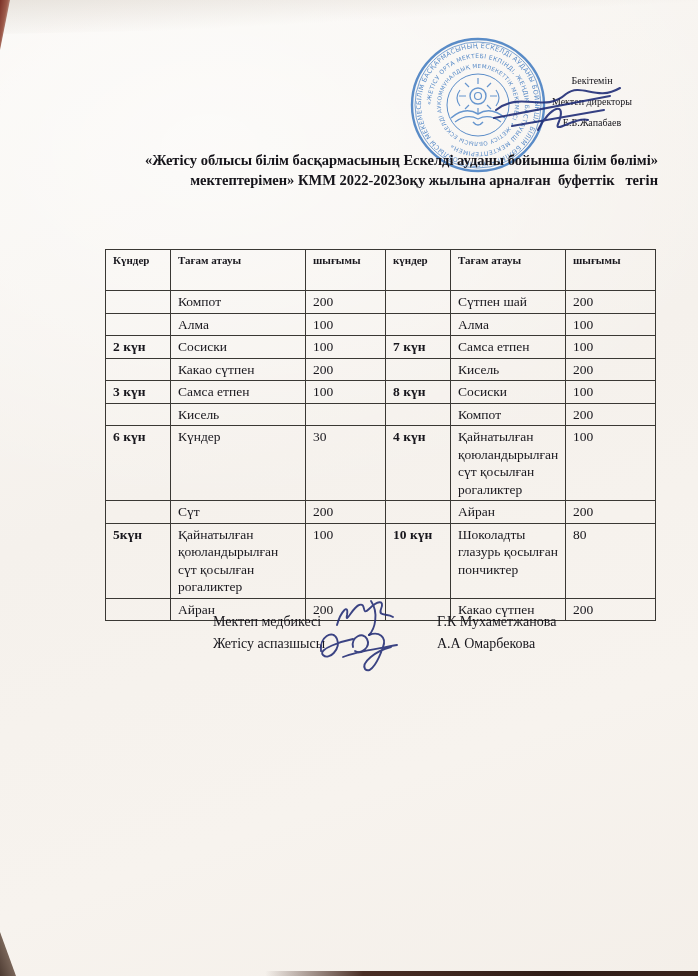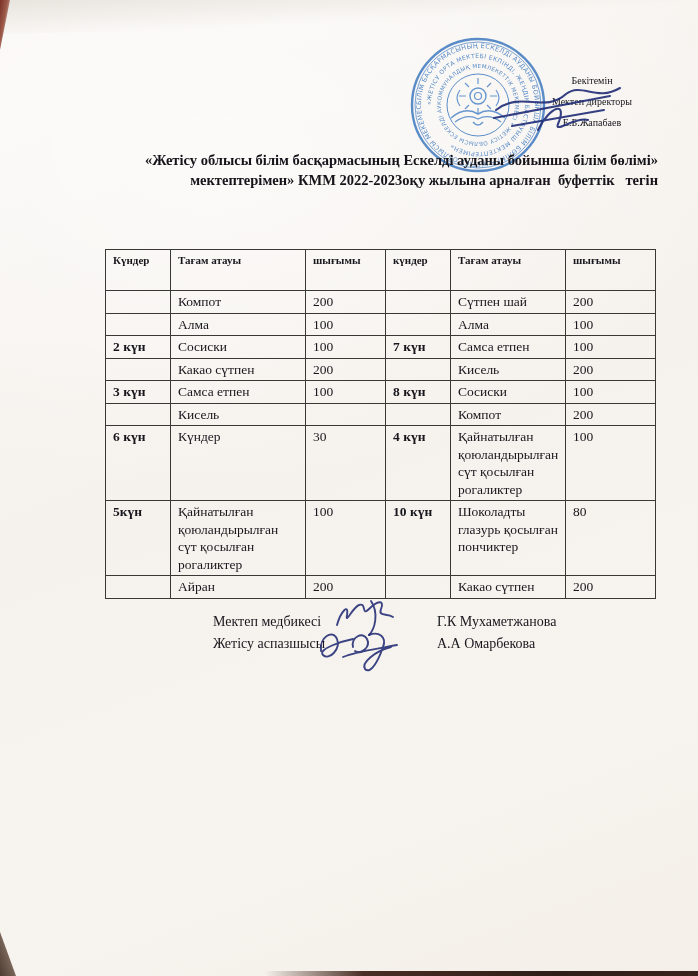--- a/index.html
+++ b/index.html
@@ -209,20 +209,28 @@
         <tr>
           <td class="day">6 күн</td>
           <td>Күндер</td>
           <td>30</td>
           <td class="day">4 күн</td>
           <td>Қайнатылған
 қоюландырылған
 сүт қосылған
 рогаликтер</td>
           <td>100</td>
+        </tr>
+        <tr>
+          <td class="day"></td>
+          <td>Сүт</td>
+          <td>200</td>
+          <td class="day"></td>
+          <td>Айран</td>
+          <td>200</td>
         </tr>
         <tr>
           <td class="day">5күн</td>
           <td>Қайнатылған
 қоюландырылған
 сүт қосылған
 рогаликтер</td>
           <td>100</td>
           <td class="day">10 күн</td>
           <td>Шоколадты

